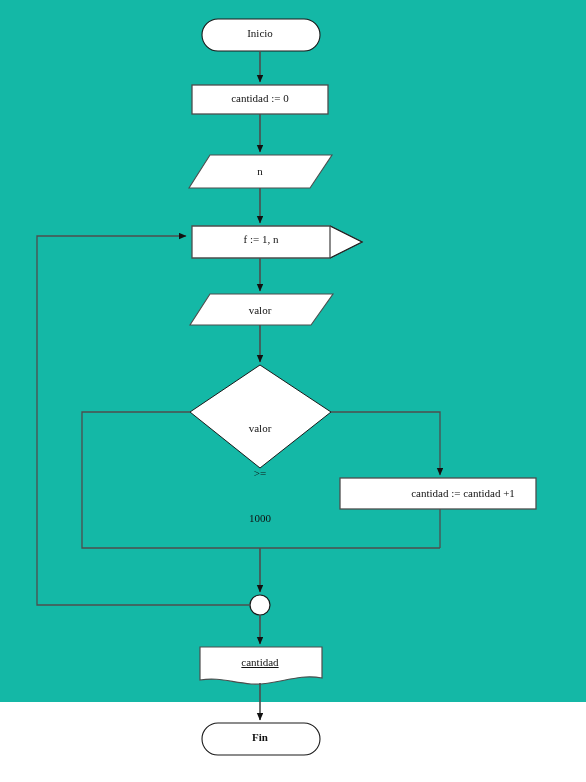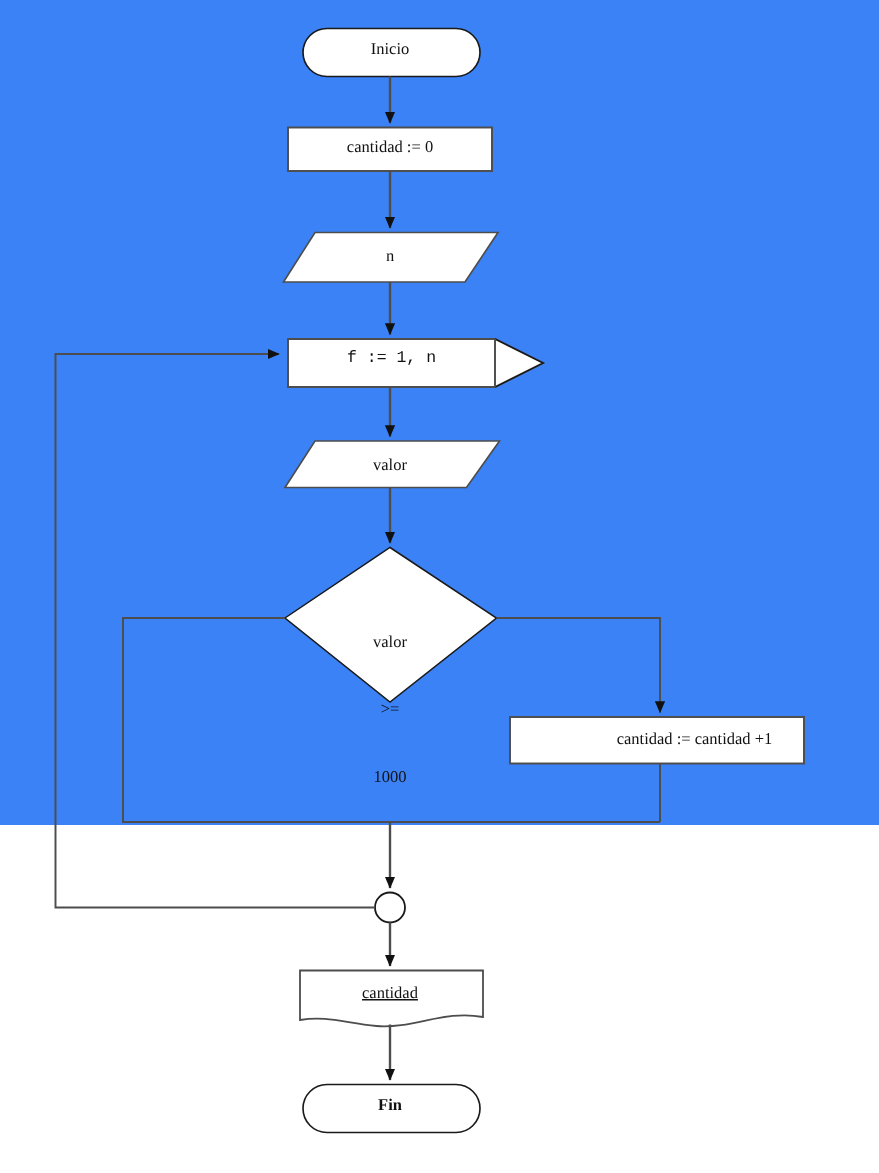--- a/index.html
+++ b/index.html
@@ -9,22 +9,22 @@
   }
   body {
     width: 586px;
     height: 782px;
     font-family: "Liberation Serif", "DejaVu Serif", serif;
     overflow: hidden;
   }
   #flowchart-canvas {
     position: relative;
     width: 586px;
-    height: 550px;
-    background: #3b82f6;
+    height: 702px;
+    background: #14b8a6;
   }
   #flow-svg {
     position: absolute;
     top: 0;
     left: 0;
     width: 586px;
     height: 782px;
   }
   .node-label {
     position: absolute;
@@ -32,21 +32,21 @@
     font-size: 11px;
     color: #111111;
     text-align: center;
     white-space: pre;
     line-height: 13px;
     pointer-events: none;
   }
   .lbl-inicio   { left: 195px; top: 27px;  width: 130px; }
   .lbl-cantidad0{ left: 193px; top: 92px;  width: 134px; }
   .lbl-n        { left: 195px; top: 165px; width: 130px; }
-  .lbl-for      { left: 192px; top: 233px; width: 138px; font-family: Liberation Mono, monospace; }
+  .lbl-for      { left: 192px; top: 233px; width: 138px; }
   .lbl-valor-in { left: 195px; top: 304px; width: 130px; }
   .lbl-decision { left: 200px; top: 391px; width: 120px; line-height: 15px; }
   .lbl-incr     { left: 342px; top: 487px; width: 192px; padding-left: 25px; }
   .lbl-out      { left: 195px; top: 656px; width: 130px; text-decoration: underline; }
   .lbl-fin      { left: 195px; top: 731px; width: 130px; font-weight: bold; }
 </style>
 </head>
 <body>
 
 <div id="flowchart-canvas">

